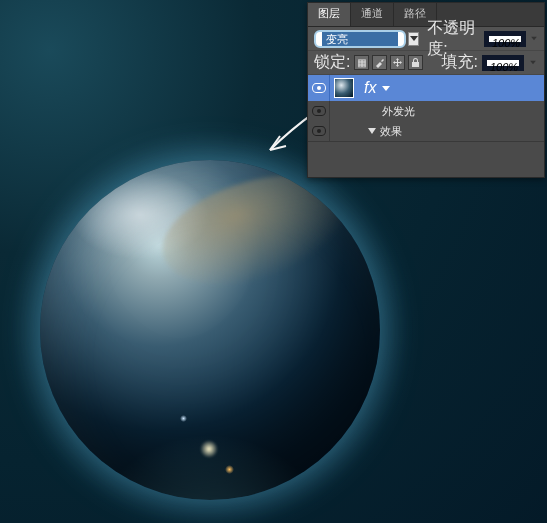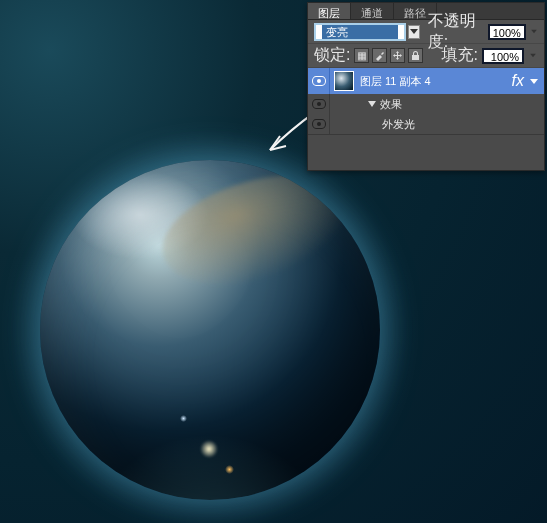--- a/index.html
+++ b/index.html
@@ -80,21 +80,21 @@
     width: 238px;
     background: #535353;
     border: 1px solid #2a2a2a;
     color: #e0e0e0;
     box-shadow: 0 2px 6px rgba(0,0,0,0.4);
   }
   .tabs {
     display: flex;
     background: #3a3a3a;
     border-bottom: 1px solid #282828;
-    height: 17px;
+    height: 24px;
   }
   .tab {
     padding: 3px 10px;
     font-size: 11px;
     color: #c8c8c8;
     border-right: 1px solid #2a2a2a;
     cursor: pointer;
   }
   .tab.active {
     background: #535353;
@@ -106,21 +106,21 @@
     padding: 3px 6px;
     gap: 4px;
     border-bottom: 1px solid #474747;
     height: 24px;
   }
   .blend-select {
     flex: 0 0 92px;
     height: 18px;
     background: #fff;
     border: 2px solid #a9cfe8;
-    border-radius: 0;
+    border-radius: 6px;
     display: flex;
     align-items: center;
     padding: 0 6px;
     position: relative;
   }
   .blend-inner {
     flex: 1;
     background: #3a6ea5;
     color: #fff;
     font-size: 11px;
@@ -138,21 +138,22 @@
   .tri { width:0;height:0;border-left:4px solid transparent;border-right:4px solid transparent;border-top:5px solid #333;}
   .spacer { flex: 1; }
   .lbl { font-size: 16px; color: #e6e6e6; }
   .pct-box {
     width: 42px; height: 16px;
     background: #fff;
     color: #000;
     font-size: 11px;
     text-align: right;
     padding: 1px 3px;
-    border: 2px solid #0f172a;
+    border: 5px solid #0f172a;
+    font-style: italic;
   }
   .tiny-tri { width:10px; display:flex; align-items:center; justify-content:center;}
   .lock-icons { display:flex; gap:3px; align-items:center;}
   .lkbox { width:15px; height:15px; background:#6a6a6a; border:1px solid #333; display:flex; align-items:center; justify-content:center; font-size:10px;}
   
   .layer-area { background:#4a4a4a; }
   .layer-row {
     display:flex; align-items:center;
     height: 26px;
     background:#5a87d6;
@@ -261,40 +262,39 @@
         <div class="tri" style="transform:scale(0.7)"></div>
       </div>
   </div>
 
   <div class="layer-area">
     <div class="layer-row">
       <div class="vis-col">
           <div class="eye"></div>
         </div>
       <div class="thumb"></div>
-      <div class="layer-name">图层 11 副本 4</div>
       <div class="fx">fx</div>
       <div style="padding-right:6px">
           <div class="tri" style="border-top-color:#fff"></div>
         </div>
+    </div>
+
+    <div class="sub-row">
+      <div class="vis-col">
+          <div class="eye dark"></div>
+        </div>
+      <div class="indent2"></div>
+      <span>外发光</span>
     </div>
 
     <div class="sub-row">
       <div class="vis-col">
           <div class="eye dark"></div>
         </div>
       <div class="indent1"></div>
       <div class="toggle-tri"></div>
       <span>效果</span>
     </div>
 
-    <div class="sub-row">
-      <div class="vis-col">
-          <div class="eye dark"></div>
-        </div>
-      <div class="indent2"></div>
-      <span>外发光</span>
-    </div>
-
 
     <div class="panel-bottom"></div>
   </div>
 </div>
 
 </body></html>

